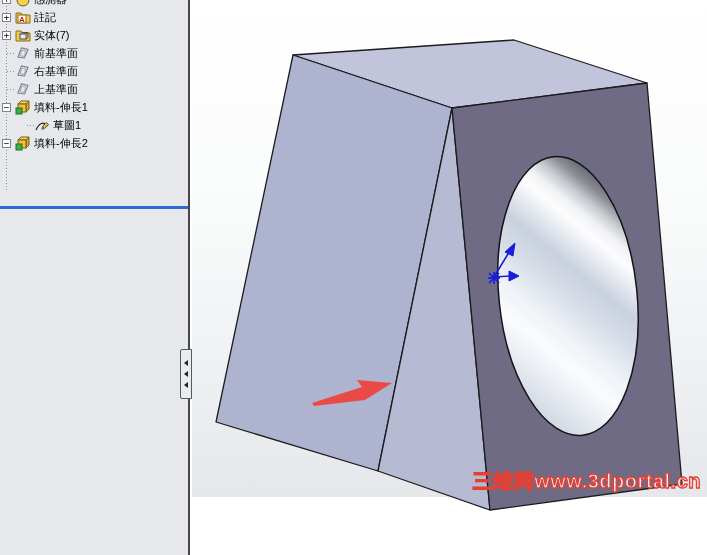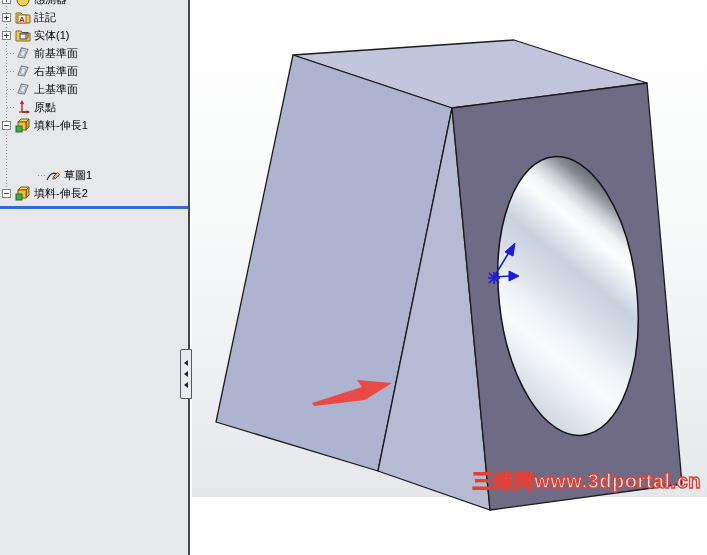--- a/index.html
+++ b/index.html
@@ -30,21 +30,21 @@
     width:9px;height:9px;box-sizing:border-box;border:1px solid #7f8489;background:#fff;
     font-size:9px;line-height:6px;text-align:center;color:#000;
     font-family:"DejaVu Sans Mono",monospace;
   }
   .expand-box.hidden{visibility:hidden;}
   .stub{position:absolute;left:7px;width:9px;height:1px;
     background:repeating-linear-gradient(to right,#8d9097 0 1px,transparent 1px 3px);}
   .row-icon{width:16px;height:16px;min-width:16px;margin:0 3px 0 2px;display:inline-flex;}
   .row-icon svg{width:16px;height:16px;}
   .row-label{padding-top:1px;}
-  .tree-row.child{padding-left:30px;margin-top:32px;}
+  .tree-row.child{padding-left:19px;}
   .tree-row.child .gutter .stub{left:8px;}
   
   .tree-splitter{
     position:absolute;left:0;top:206px;width:190px;height:3px;background:#2e6cd3;z-index:4;
   }
   
   .panel-tab{
     position:absolute;left:180px;top:349px;width:12px;height:50px;
     background:#e9ebef;border:1px solid #55585d;box-sizing:border-box;z-index:6;
     display:flex;flex-direction:column;justify-content:center;align-items:center;gap:5px;
@@ -105,21 +105,21 @@
     <span class="gutter">
           <span class="expand-box">+</span>
         </span>
     <span class="row-icon">
           <svg viewBox="0 0 16 16">
             <path d="M1 4 h5 l2 2 h7 v8 H1 z" fill="#f6c94b" stroke="#8a6d1d"></path>
             <rect x="5" y="7" width="6" height="5" fill="#e8ecf2" stroke="#44505e"></rect>
             <path d="M5 7 l2 -1.5 h6 l-2 1.5 M11 12 l2 -1.5 v-5" fill="none" stroke="#44505e"></path>
           </svg>
         </span>
-    <span class="row-label">实体(1)</span>
+    <span class="row-label">实体(7)</span>
   </div>
 
 
   <div class="tree-row">
     <span class="gutter">
           <span class="stub"></span>
           <span class="expand-box hidden"></span>
         </span>
     <span class="row-icon">
           <svg viewBox="0 0 16 16">
@@ -154,36 +154,20 @@
     <span class="row-icon">
           <svg viewBox="0 0 16 16">
             <polygon points="3,12 6.5,3 13,4.5 9.5,13" fill="none" stroke="#6e7populate886" stroke-width="1"></polygon>
             <polygon points="3,12 6.5,3 13,4.5 9.5,13" fill="none" stroke="#76808e" stroke-width="1.1"></polygon>
             <polygon points="5,10.5 7.2,5 11,6 8.8,11.5" fill="none" stroke="#9aa3b0" stroke-width="0.9"></polygon>
           </svg>
         </span>
     <span class="row-label">上基準面</span>
   </div>
 
-  <div class="tree-row">
-    <span class="gutter">
-          <span class="stub"></span>
-          <span class="expand-box hidden"></span>
-        </span>
-    <span class="row-icon">
-          <svg viewBox="0 0 16 16">
-            <line x1="7" y1="13" x2="7" y2="3" stroke="#c22727" stroke-width="1.5"></line>
-            <polygon points="7,1 4.8,5 9.2,5" fill="#c22727"></polygon>
-            <line x1="7" y1="13" x2="13" y2="13" stroke="#7a2020" stroke-width="1.5"></line>
-            <polygon points="15,13 11.5,11.2 11.5,14.8" fill="#7a2020"></polygon>
-            <line x1="4" y1="13" x2="10" y2="13" stroke="#c22727" stroke-width="1.2"></line>
-          </svg>
-        </span>
-    <span class="row-label">原點</span>
-  </div>
 
   <div class="tree-row">
     <span class="gutter">
           <span class="expand-box">−</span>
         </span>
     <span class="row-icon">
           <svg viewBox="0 0 16 16">
             <polygon points="3,5 6,2 14,2 11,5" fill="#f7d468" stroke="#7a5c10"></polygon>
             <polygon points="11,5 14,2 14,10 11,13" fill="#d9a82e" stroke="#7a5c10"></polygon>
             <rect x="3" y="5" width="8" height="8" fill="#f0c040" stroke="#7a5c10"></rect>

